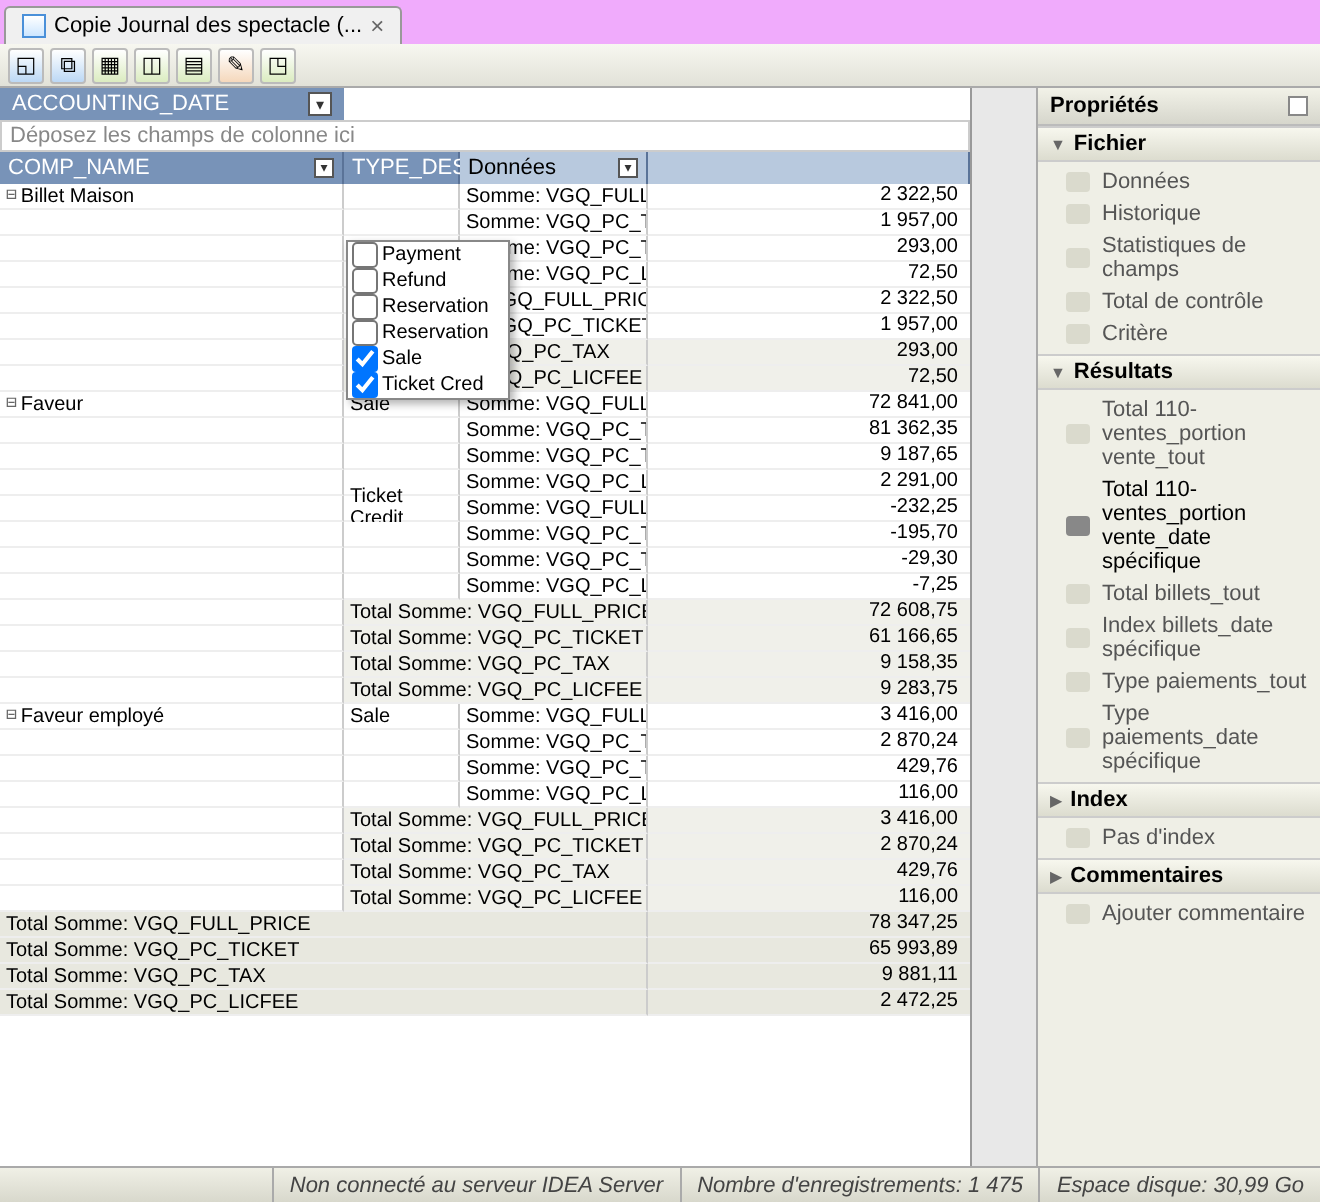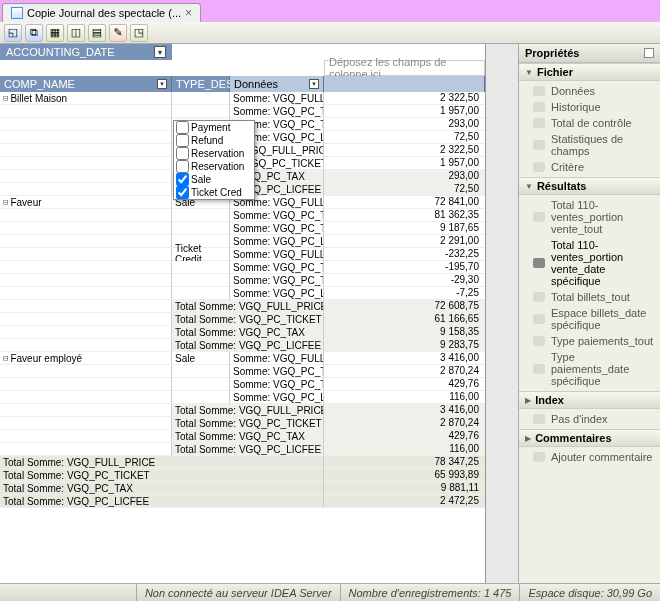--- a/index.html
+++ b/index.html
@@ -72,21 +72,21 @@
 .pivot-header {
   background: #7893b8;
   color: #fff;
   height: 16px;
   padding: 1px 6px;
   display: flex;
   align-items: center;
   justify-content: space-between;
 }
 .pivot-header .dd { background:#fff;color:#333;width:12px;height:12px;display:flex;align-items:center;justify-content:center;font-size:8px;border:1px solid #555;}
-.drop-area-row { display: flex; height: 16px; }
+.drop-area-row { display: flex; height: 16px; flex-direction: column; }
 .col-headers { display: flex; height: 16px; }
 .col-comp { width: 172px; }
 .col-type { width: 58px; }
 .col-data { width: 94px; }
 .col-val { flex: 1; }
 .hdr {
   background: #7893b8;
   color: #fff;
   padding: 1px 4px;
   border-right: 1px solid #5a7398;
@@ -435,25 +435,25 @@
         <div class="prop-item">
           <span class="pi-icon"></span>
           <span>Données</span>
         </div>
         <div class="prop-item">
           <span class="pi-icon"></span>
           <span>Historique</span>
         </div>
         <div class="prop-item">
           <span class="pi-icon"></span>
+          <span>Statistiques de champs</span>
+        </div>
+        <div class="prop-item">
+          <span class="pi-icon"></span>
           <span>Total de contrôle</span>
-        </div>
-        <div class="prop-item">
-          <span class="pi-icon"></span>
-          <span>Statistiques de champs</span>
         </div>
         <div class="prop-item">
           <span class="pi-icon"></span>
           <span>Critère</span>
         </div>
       </div>
     <div class="section-hdr">
         <span class="tri">▼</span>
         <b>Résultats</b>
       </div>
@@ -465,21 +465,21 @@
         <div class="prop-item sel">
           <span class="pi-icon"></span>
           <span>Total 110-ventes_portion vente_date spécifique</span>
         </div>
         <div class="prop-item">
           <span class="pi-icon"></span>
           <span>Total billets_tout</span>
         </div>
         <div class="prop-item">
           <span class="pi-icon"></span>
-          <span>Espace billets_date spécifique</span>
+          <span>Index billets_date spécifique</span>
         </div>
         <div class="prop-item">
           <span class="pi-icon"></span>
           <span>Type paiements_tout</span>
         </div>
         <div class="prop-item">
           <span class="pi-icon"></span>
           <span>Type paiements_date spécifique</span>
         </div>
       </div>

